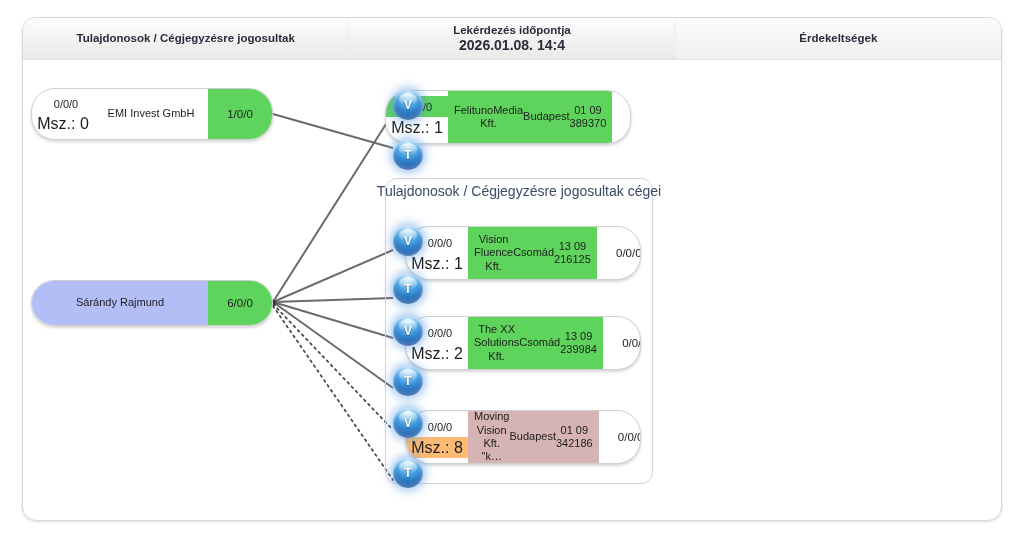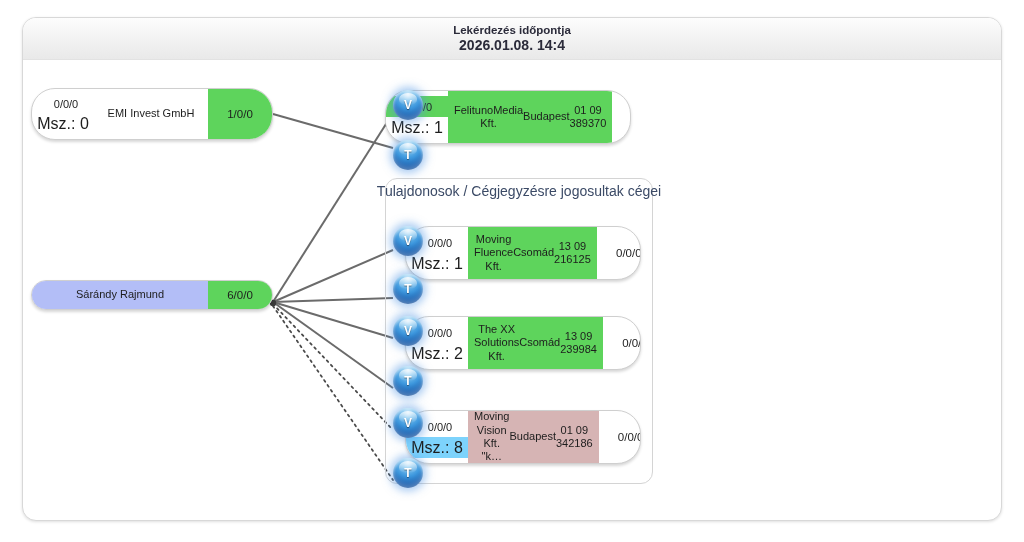--- a/index.html
+++ b/index.html
@@ -70,21 +70,21 @@
     padding:5px 0 5px 0;
   }
   .seg-left .line{
     width:100%;display:flex;align-items:center;justify-content:center;
     height:50%;font-size:11px;
   }
   .seg-left .top{padding-left:6px;}
   .seg-left .bot{font-size:16px;}
   .seg-left.split .top{background:#5ED45C;}
   .seg-left.split .bot{background:#ffffff;}
-  .seg-left.pinkbot .bot{background:#7dd3fc;}
+  .seg-left.pinkbot .bot{background:#fdba74;}
 
   
   .seg-mid{
     flex:1 1 auto;justify-content:center;
     padding:4px 6px;line-height:1.22;font-size:11px;
   }
   .seg-mid.green{background:#5ED45C;}
   .seg-mid.rose{background:#D6B4B4;}
   .seg-mid.lav{background:#B3BEF7;}
 
@@ -116,22 +116,28 @@
   .badge span{position:relative;z-index:2;}
 </style>
 </head>
 <body>
 
 <div id="app">
   <div class="card">
 
     <div class="header">
       <div class="hcell">
+        <div>Tulajdonosok / Cégjegyzésre jogosultak</div>
+      </div>
+      <div class="hcell">
         <div>Lekérdezés időpontja</div>
         <div class="hsub">2026.01.08. 14:4</div>
+      </div>
+      <div class="hcell plain">
+        <div>Érdekeltségek</div>
       </div>
     </div>
 
     <svg id="edges" viewBox="0 0 980 504">
 
       <line x1="250" y1="96" x2="370" y2="130" stroke="#6b6b6b" stroke-width="2"></line>
 
       <line x1="250" y1="284" x2="370" y2="95" stroke="#6b6b6b" stroke-width="2"></line>
 
       <line x1="250" y1="284" x2="370" y2="232" stroke="#6b6b6b" stroke-width="2"></line>
@@ -176,40 +182,40 @@
         <div class="line bot">Msz.: 1</div>
       </div>
       <div class="seg seg-mid green">
         <div>FelitunoMedia Kft.</div>
         <div>Budapest</div>
         <div>01 09 389370</div>
       </div>
       <div class="seg seg-right">0/0/0</div>
     </div>
 
-    <div class="node simple" style="left:8px;top:262px;width:242px;height:30px;">
+    <div class="node simple" style="left:8px;top:262px;width:242px;height:46px;">
       <div class="seg seg-mid lav" style="padding:0;">
         <div>Sárándy Rajmund</div>
       </div>
       <div class="seg seg-right green">6/0/0</div>
     </div>
 
     <div class="badge" style="left:370px;top:208px;">
       <span>V</span>
     </div>
     <div class="badge" style="left:370px;top:256px;">
       <span>T</span>
     </div>
     <div class="node" style="left:382px;top:208px;width:236px;height:54px;">
       <div class="seg seg-left">
         <div class="line top">0/0/0</div>
         <div class="line bot">Msz.: 1</div>
       </div>
       <div class="seg seg-mid green">
-        <div>Moving Fluence Kft.</div>
+        <div>Vision Fluence Kft.</div>
         <div>Csomád</div>
         <div>13 09 216125</div>
       </div>
       <div class="seg seg-right">0/0/0</div>
     </div>
 
     <div class="badge" style="left:370px;top:298px;">
       <span>V</span>
     </div>
     <div class="badge" style="left:370px;top:348px;">

